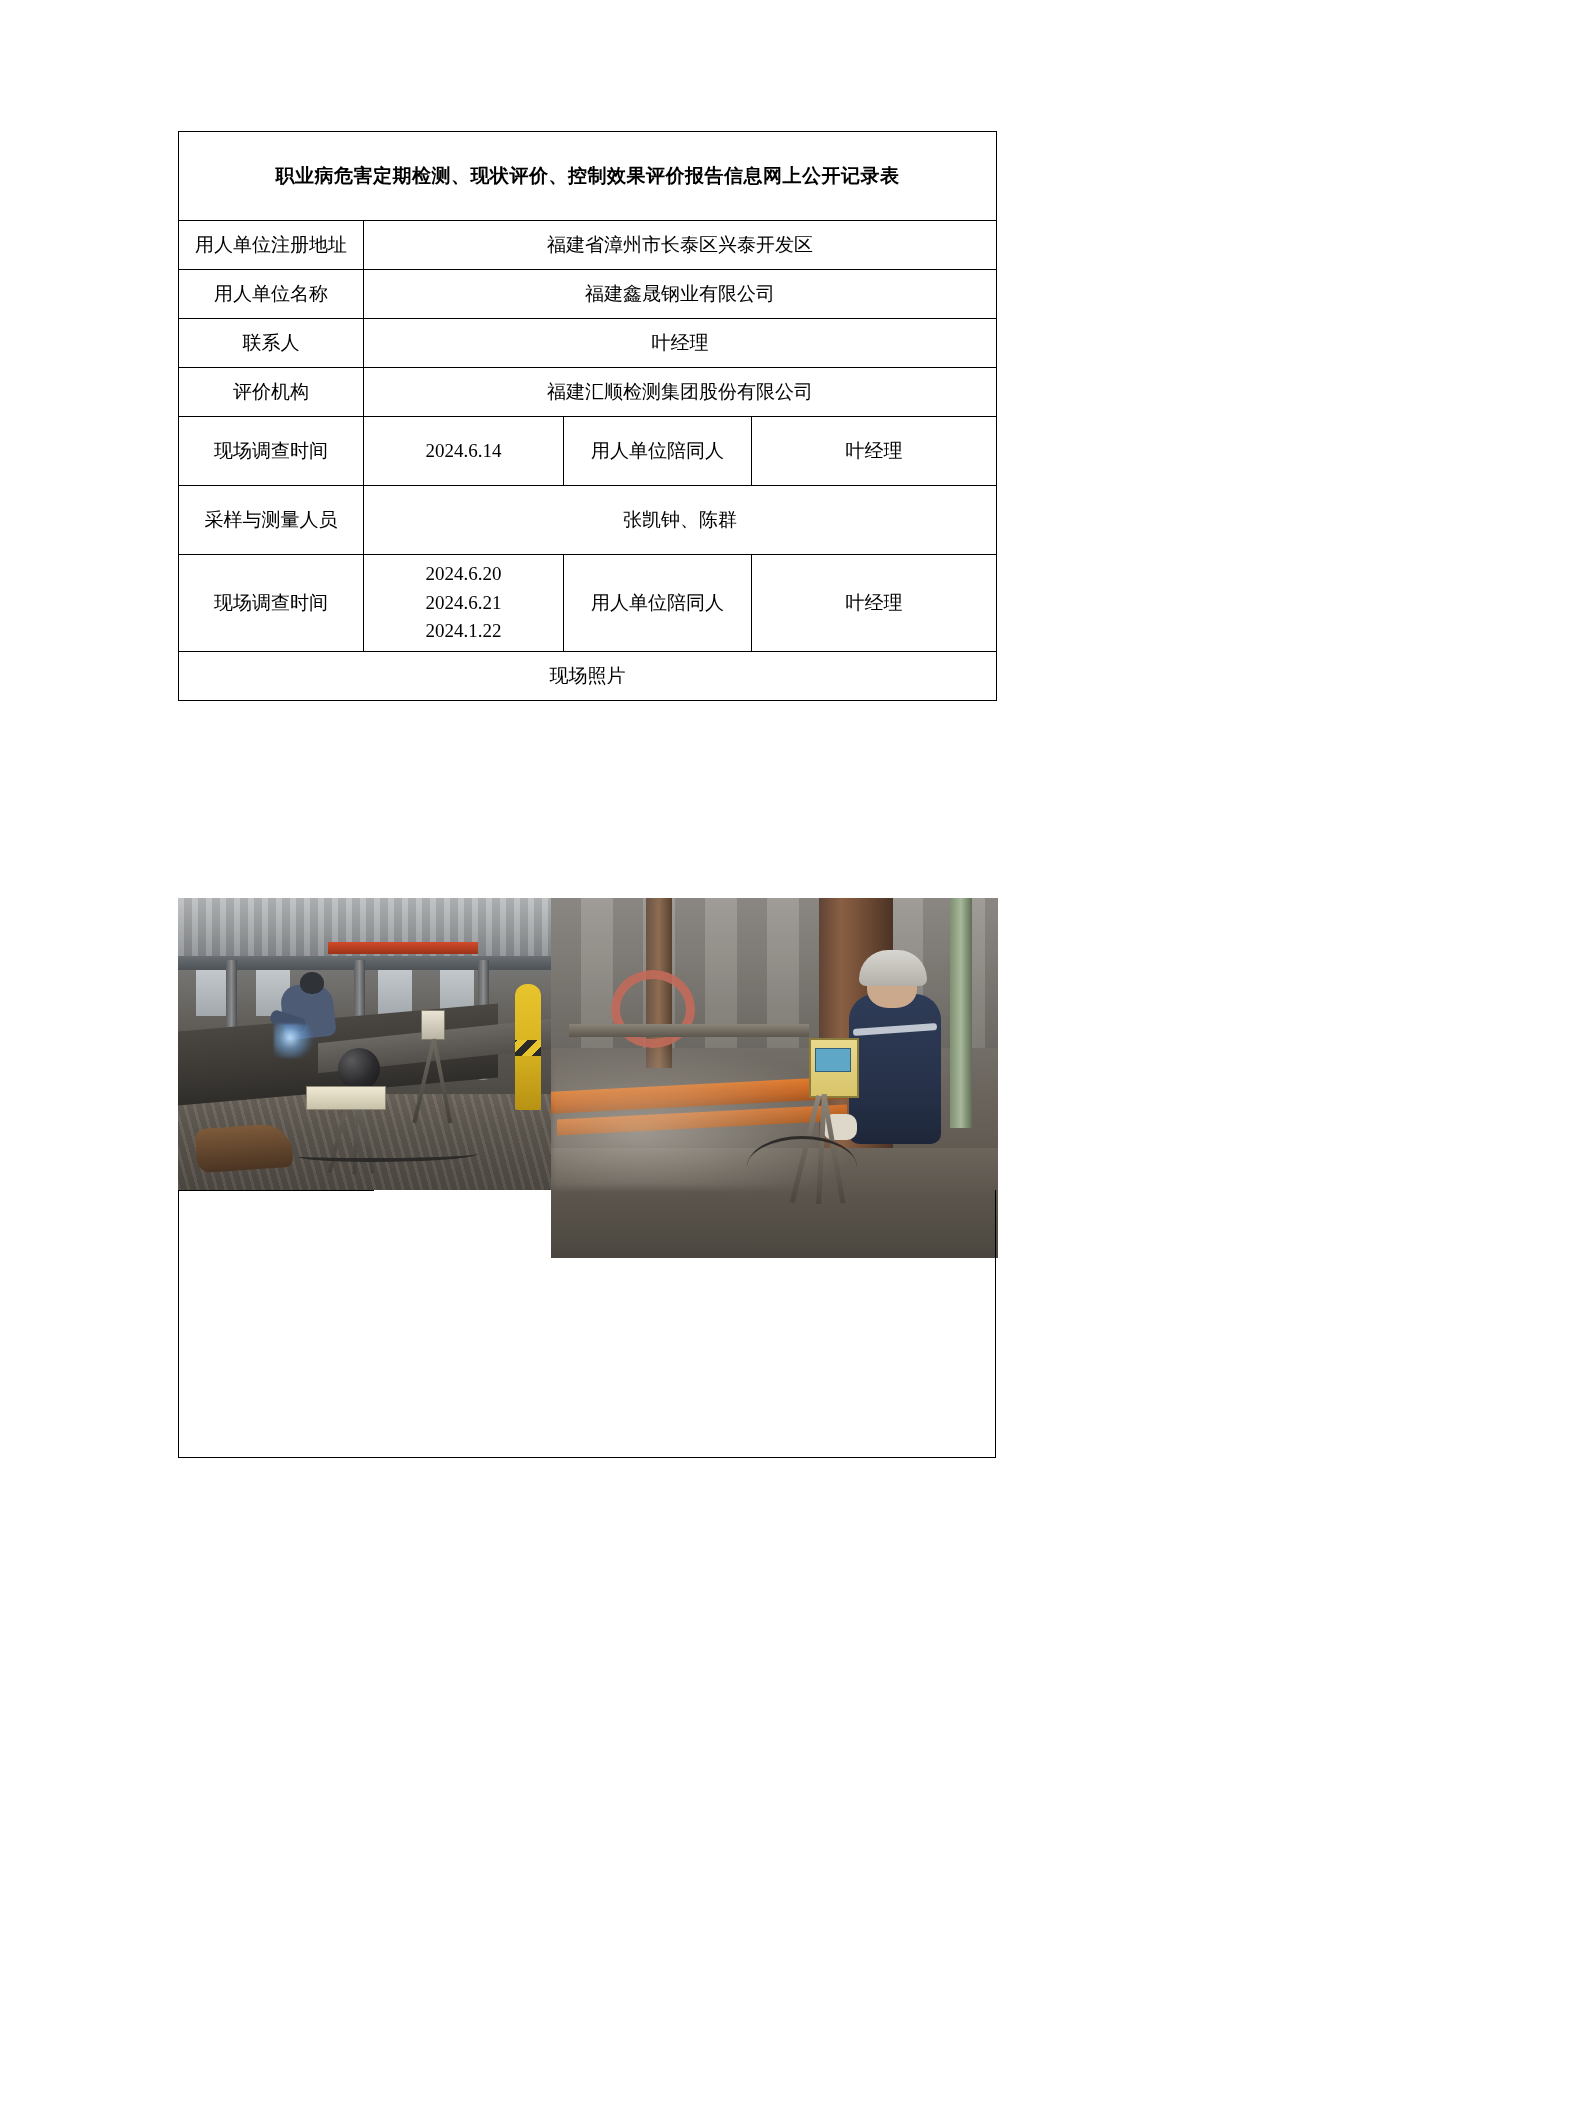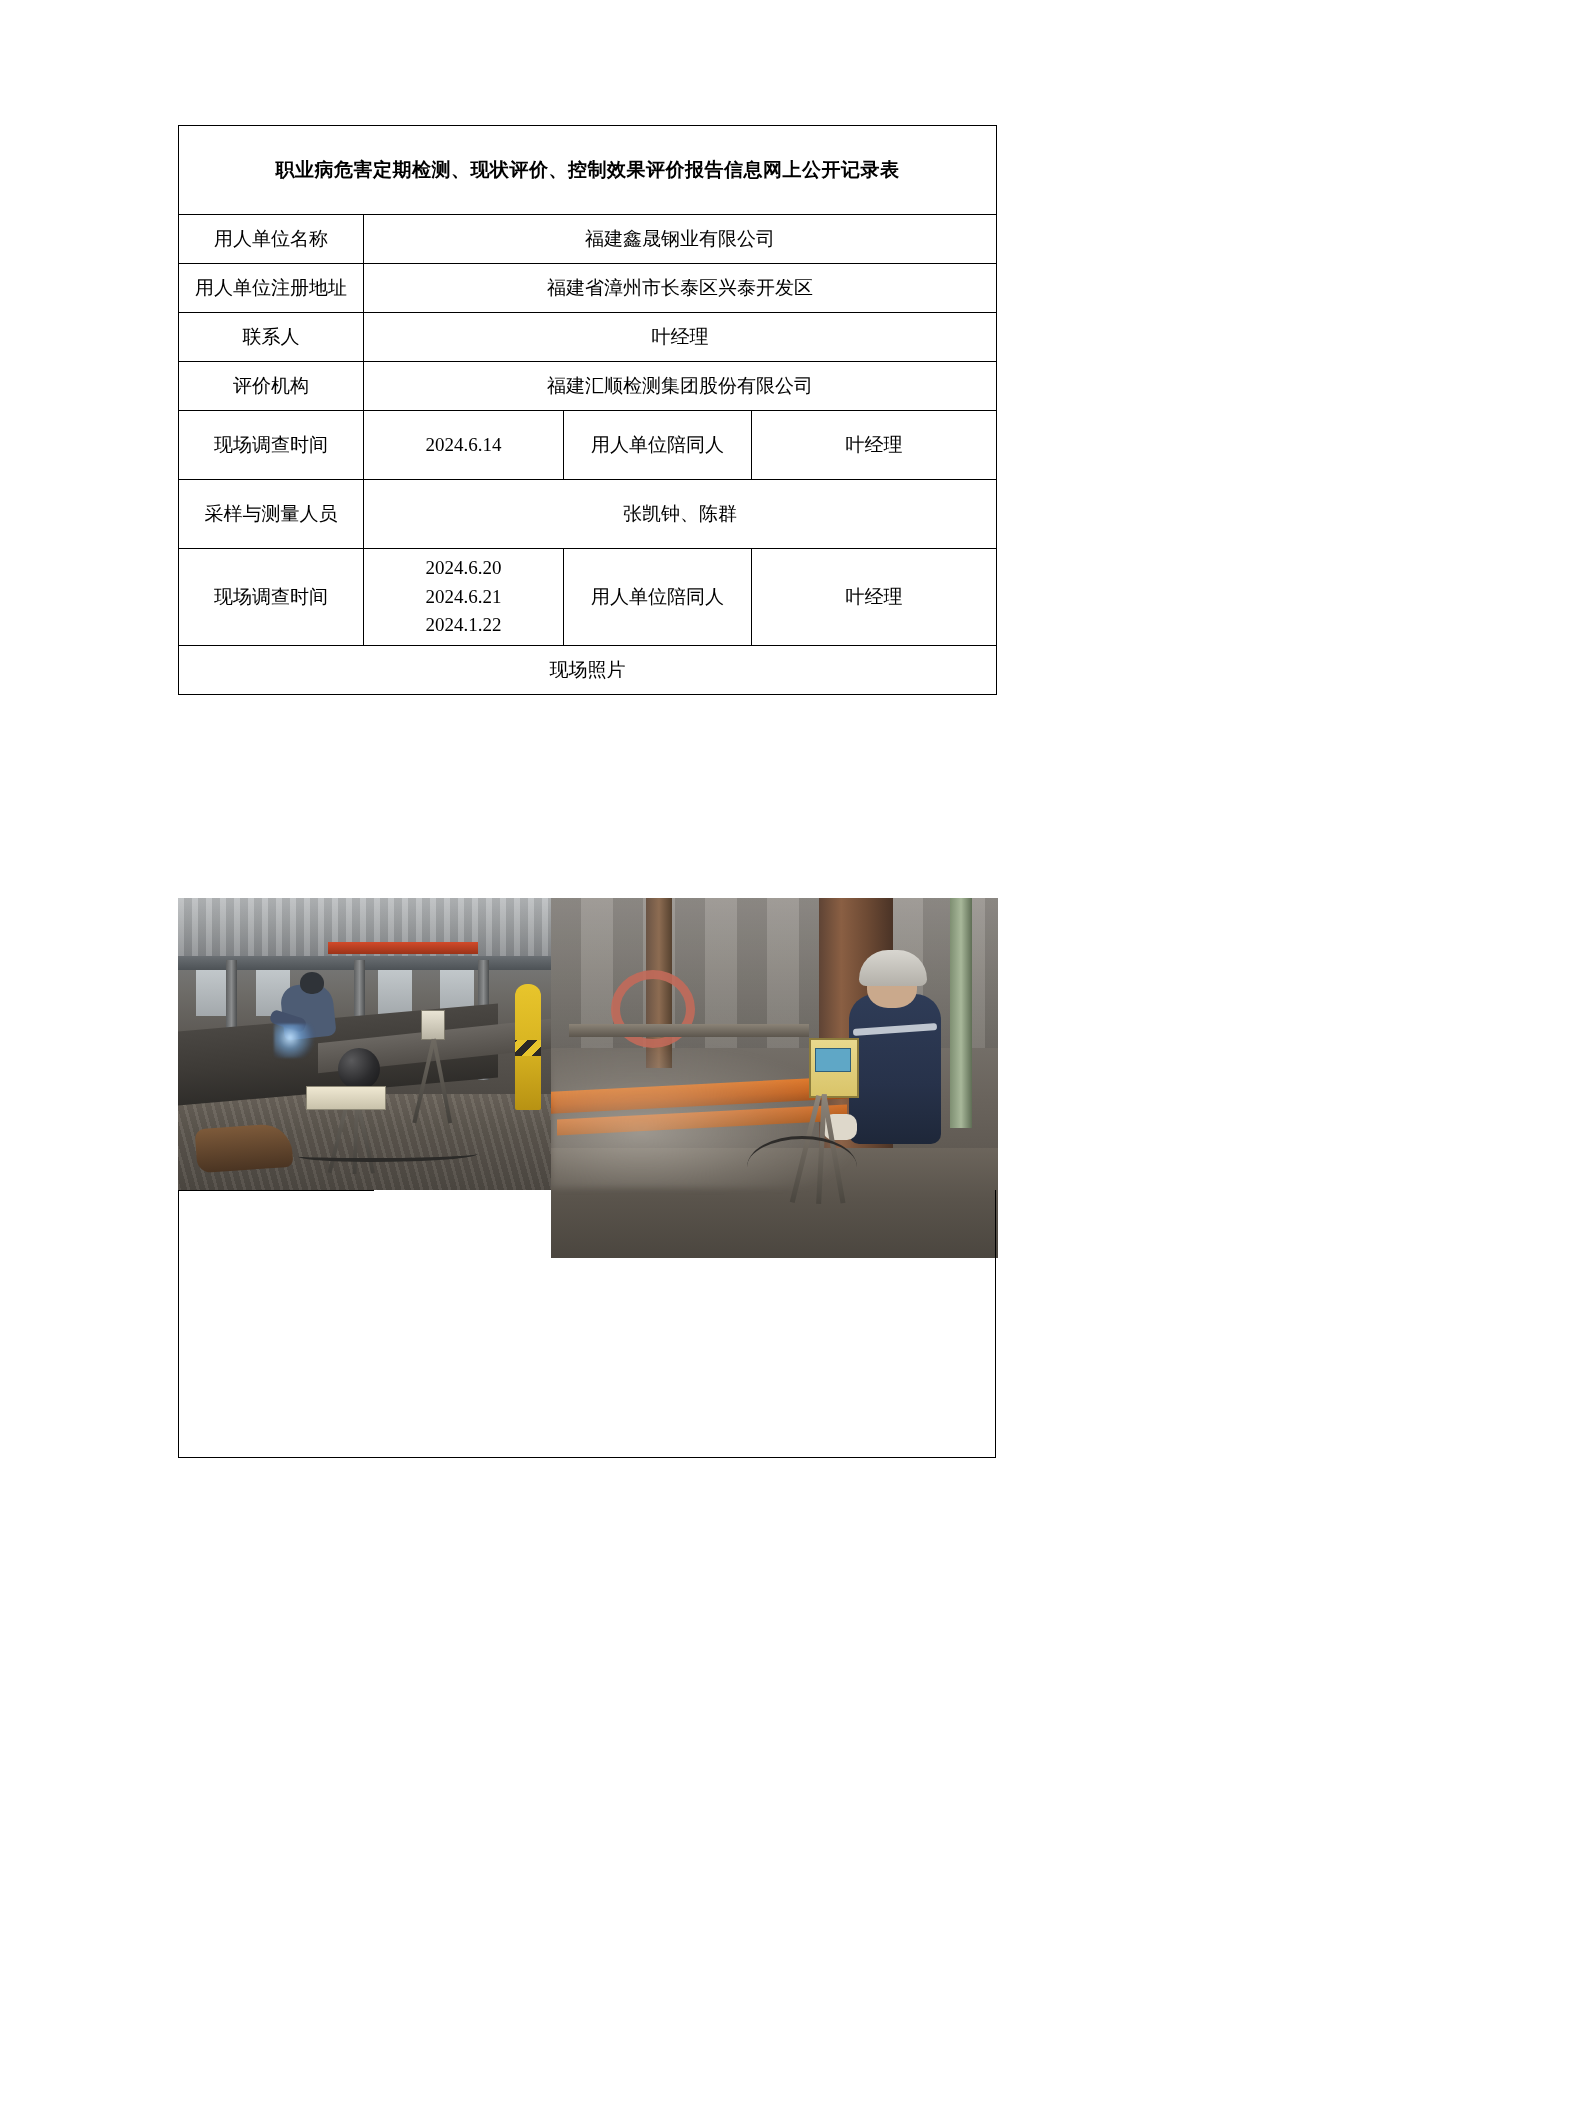--- a/index.html
+++ b/index.html
@@ -17,21 +17,21 @@
   .page {
     position: absolute;
     left: 0; top: 0;
     width: 1587px;
     height: 2128px;
     background: #ffffff;
   }
   .doc-table {
     position: absolute;
     left: 178px;
-    top: 125px;
+    top: 131px;
     width: 818px;
     border-collapse: collapse;
     table-layout: fixed;
   }
   .doc-table td {
     border: 1px solid #000000;
     padding: 0;
     vertical-align: middle;
     text-align: center;
     font-size: 19px;
@@ -327,27 +327,27 @@
       <col style="width:200px">
       <col style="width:188px">
       <col style="width:245px">
     </colgroup>
     <tbody>
       <tr>
         <td class="title-cell" colspan="4">职业病危害定期检测、现状评价、控制效果评价报告信息网上公开记录表</td>
       </tr>
 
       <tr class="row-std">
+        <td class="label-cell">用人单位注册地址</td>
+        <td class="value-cell" colspan="3">福建省漳州市长泰区兴泰开发区</td>
+      </tr>
+
+      <tr class="row-std">
         <td class="label-cell">用人单位名称</td>
         <td class="value-cell" colspan="3">福建鑫晟钢业有限公司</td>
-      </tr>
-
-      <tr class="row-std">
-        <td class="label-cell">用人单位注册地址</td>
-        <td class="value-cell" colspan="3">福建省漳州市长泰区兴泰开发区</td>
       </tr>
 
       <tr class="row-std">
         <td class="label-cell">联系人</td>
         <td class="value-cell" colspan="3">叶经理</td>
       </tr>
 
 
 
       <tr class="row-std">

